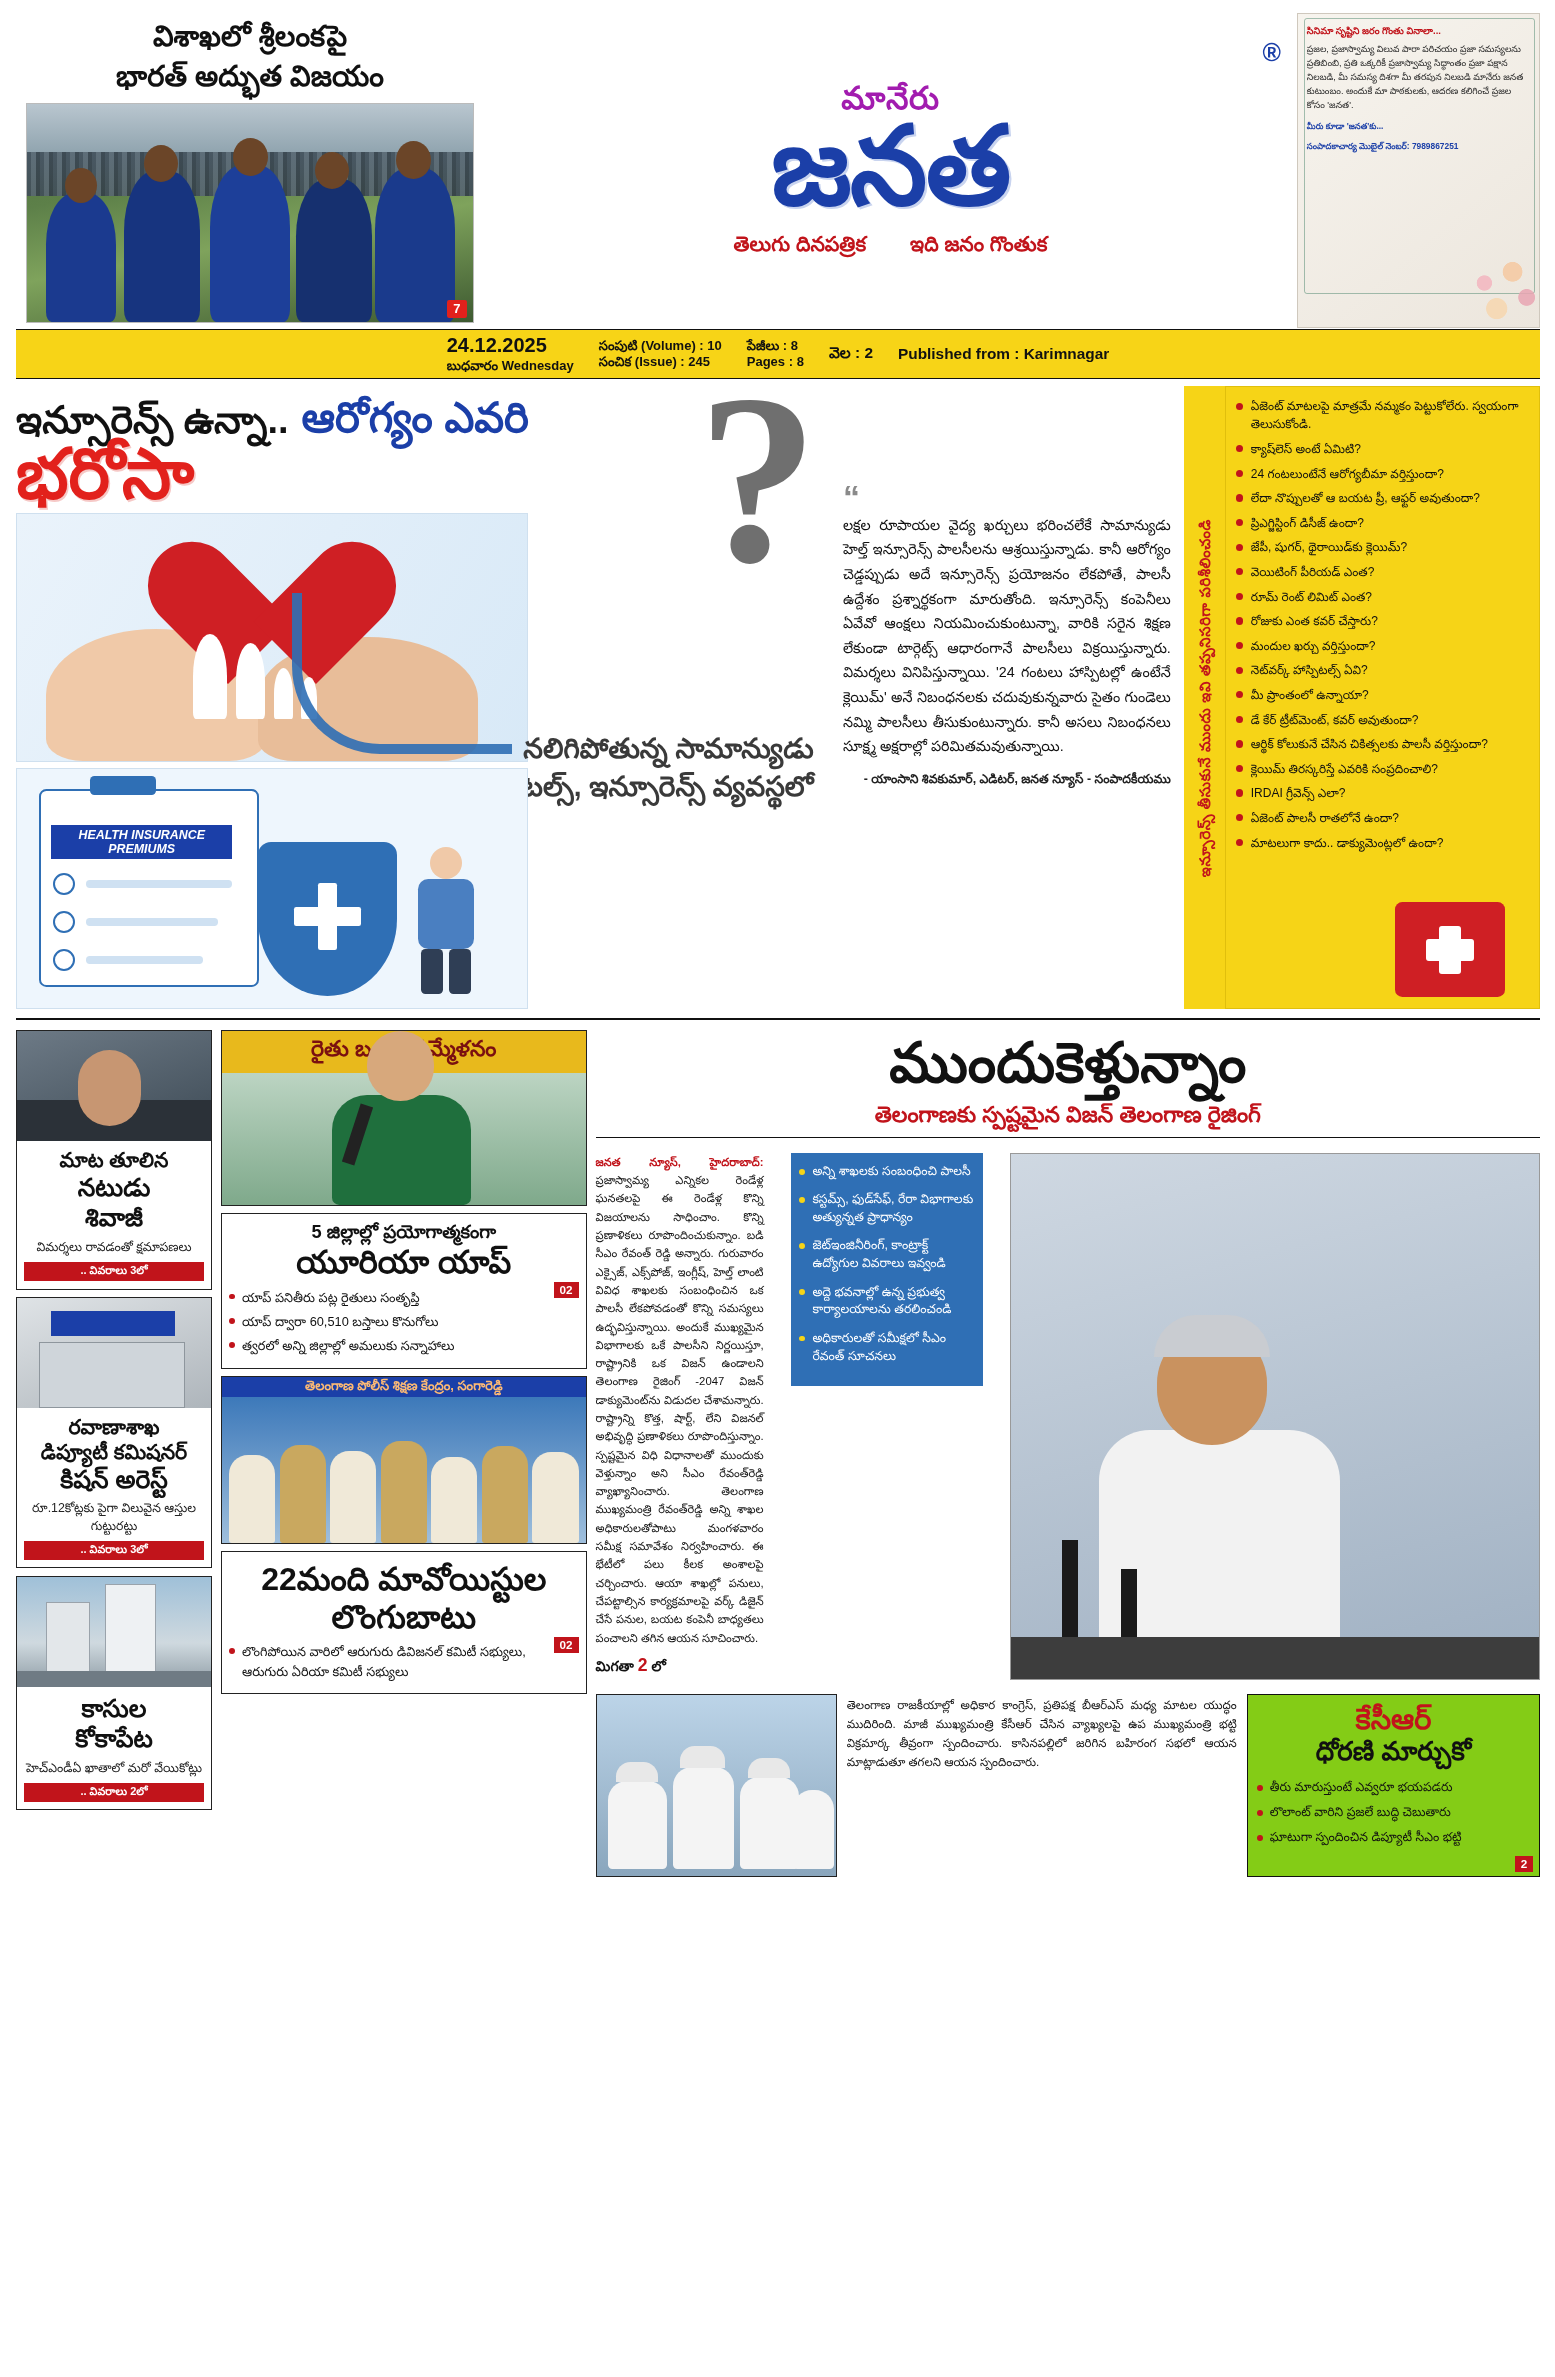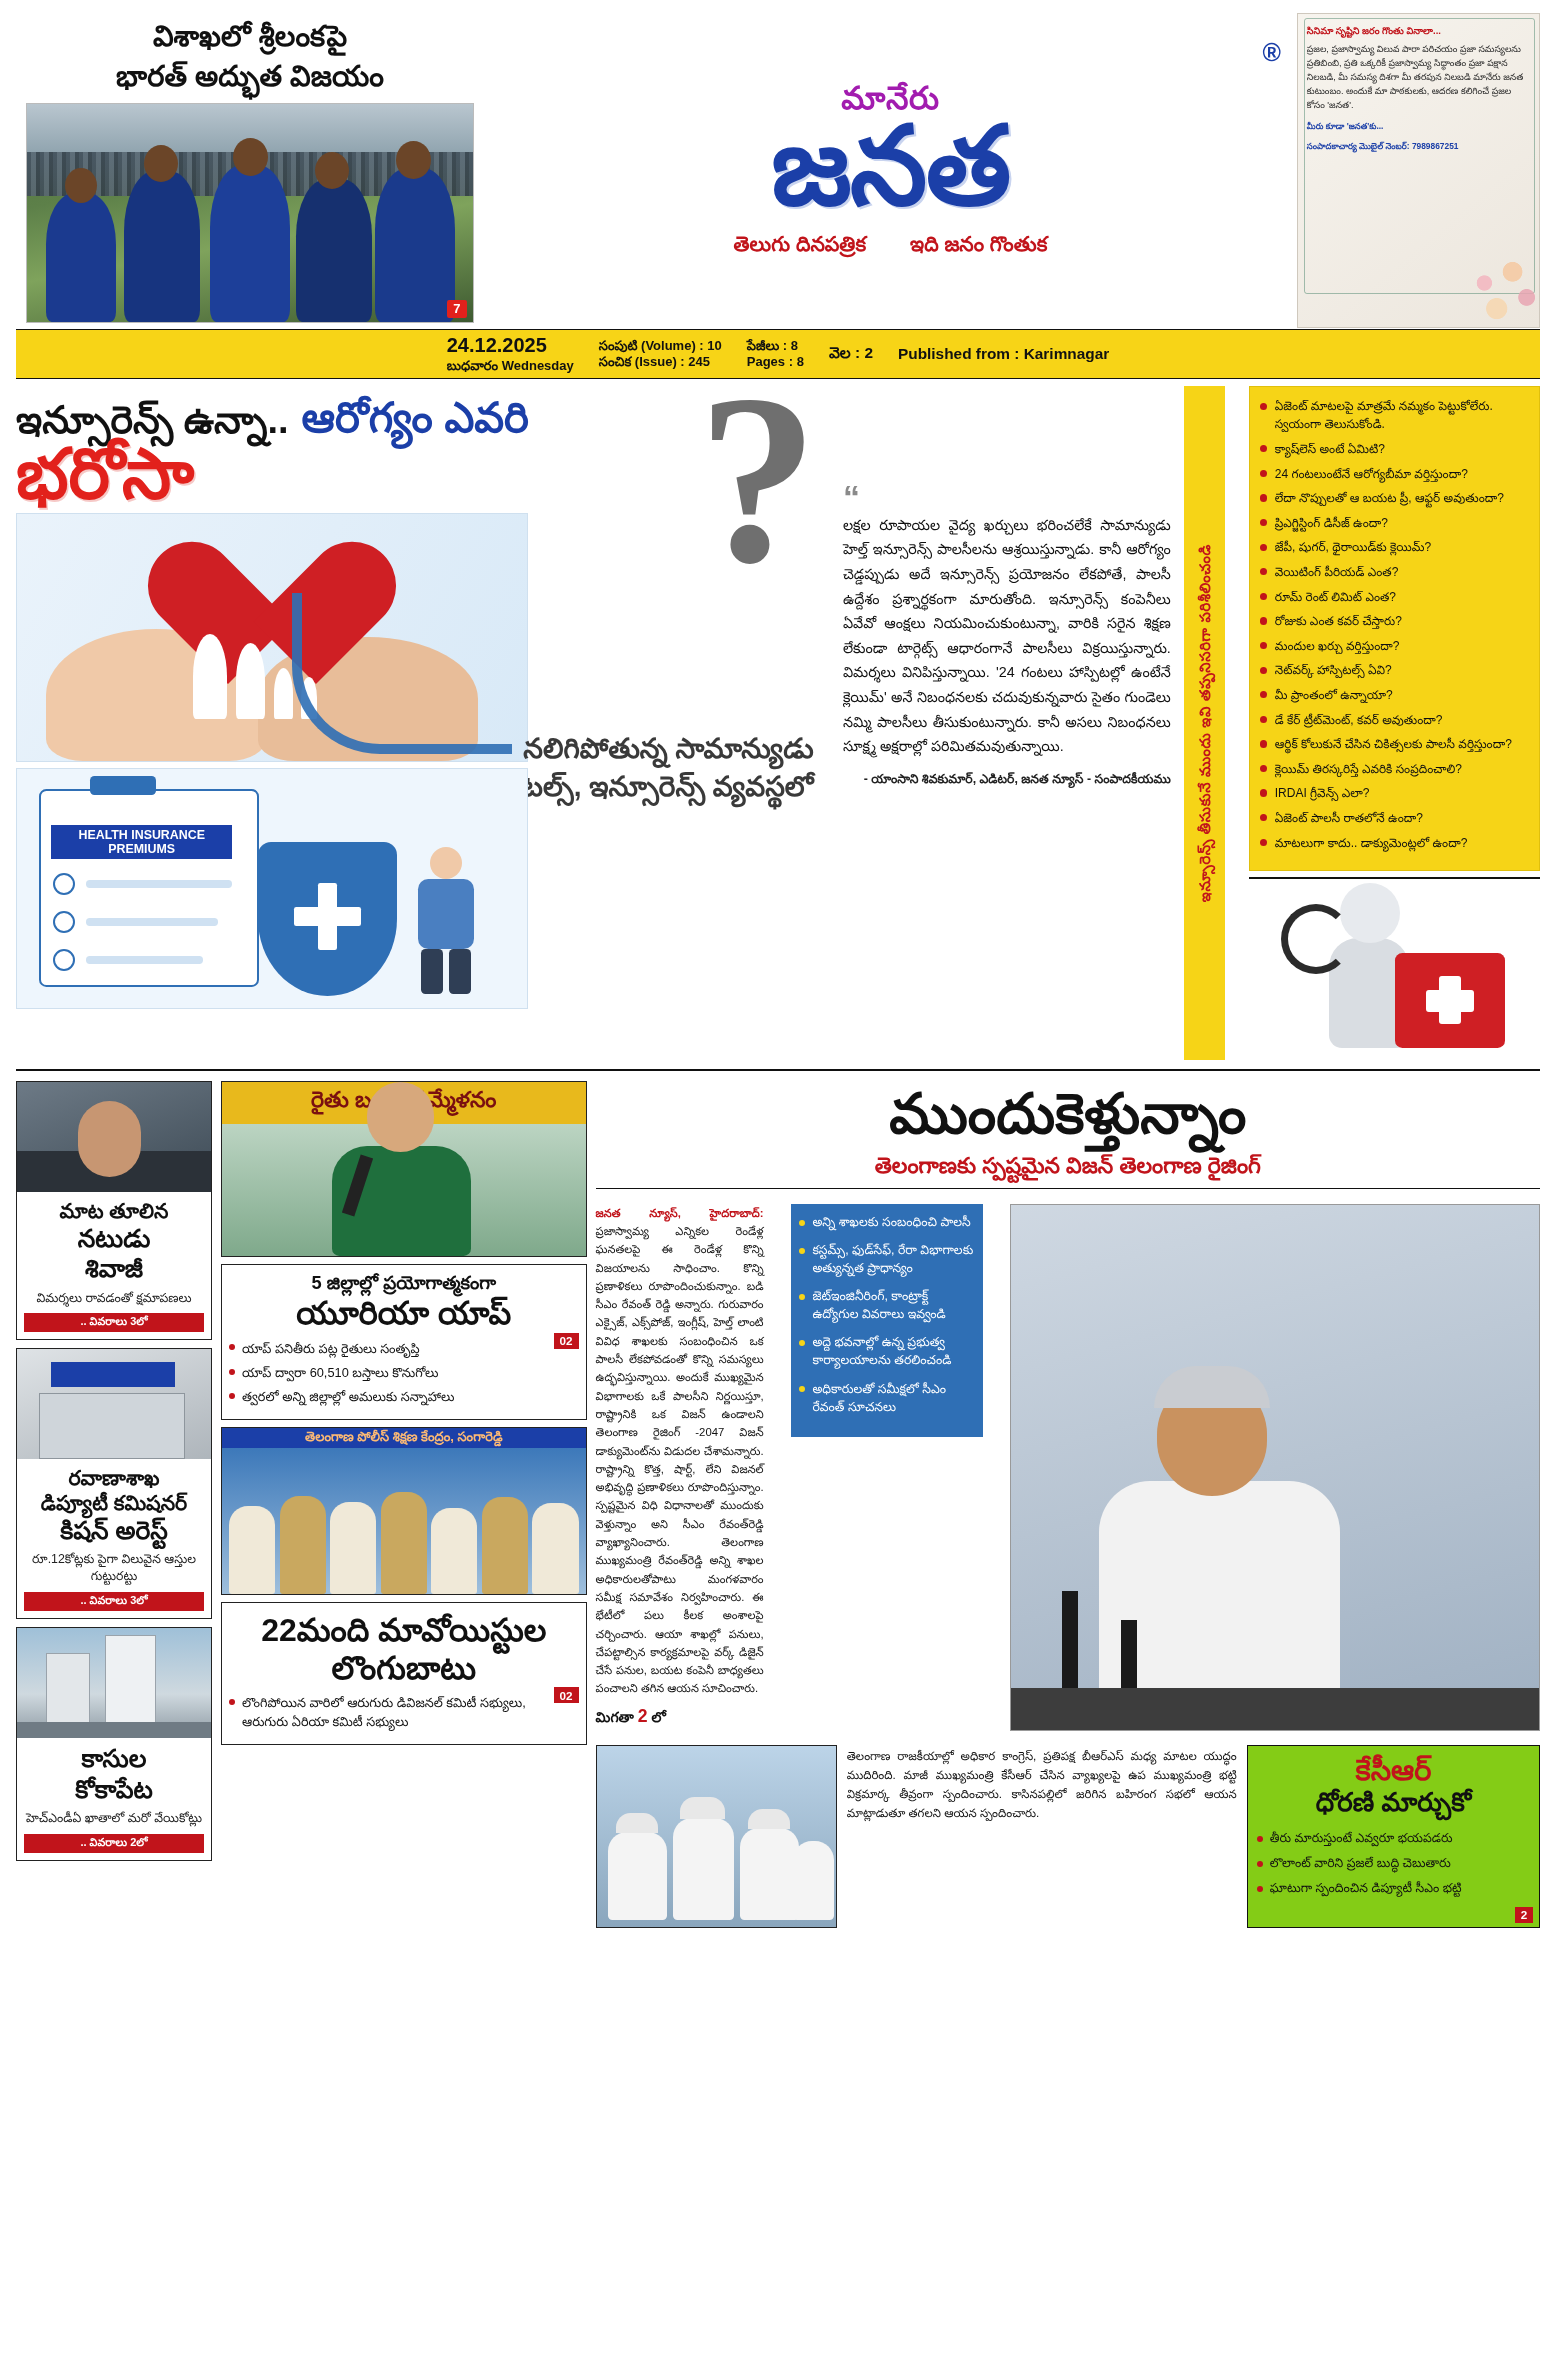--- a/index.html
+++ b/index.html
@@ -230,21 +230,21 @@
   .clip {
     position:absolute; left:22px; top:20.5px; width:220px; height:198px;
     background:#fff; border:2.2px solid #2f6fb5; border-radius:7.3px;
   }
   .clip-top {
     position:absolute; left:73px; top:7.3px; width:66px; height:19px; background:#2f6fb5; border-radius:4.4px;
   }
   .clip-band {
     position:absolute; left:10.2px; top:34px; width:181px; height:34px; background:#1b3fa8; color:#fff;
     font-size:12.4px; font-weight:bold; display:flex; align-items:center; justify-content:center; text-align:center;
-    line-height:1.15; padding:0 4.4px;
+    line-height:1.15; padding:0 4.4px;font-style:italic;
   }
   .clip-line { position:absolute; height:7.3px; background:#cfe1f2; border-radius:3.7px; }
   .clip-dot { position:absolute; width:22px; height:22px; border-radius:50%; border:2.2px solid #2f6fb5;}
   .shield {
     position:absolute; left:241px; bottom:11.7px; width:139px; height:154px;
     background:#2f6fb5; border-radius:13px 13px 50% 50%;
   }
   .cross-v{position:absolute; left:60px; top:41px; width:19px;height:67px;background:#fff;border-radius:2.2px;}
   .cross-h{position:absolute; left:36px; top:65px; width:67px;height:19px;background:#fff;border-radius:2.2px;}
   .guy { position:absolute; right:37px; bottom:14.6px; width:88px; height:146px;}
@@ -267,21 +267,21 @@
     margin-left: 4.4px;
     display:flex; align-items:center; justify-content:center;
   }
   .lead-rail span {
     writing-mode: vertical-rl; transform: rotate(180deg);
     font-size: 14.6px; font-weight: bold; color:#c1141b; letter-spacing:0.7px;
     white-space: nowrap;
   }
   .lead-right {
     flex: 0 0 315px;
-    display:flex; flex-direction:column;padding-left:24px;
+    display:flex; flex-direction:row;
   }
   .qbox {
     background:#f6d417; padding: 10.2px 10.2px 11.7px 10.2px;
     border:1.5px solid #e0bf0c;
   }
   .qbox ul { margin:0; padding:0; list-style:none; }
   .qbox li {
     font-size: 12px; line-height: 1.5; margin-bottom: 6.6px;
     padding-left: 14.6px; position:relative; color:#111;
   }

